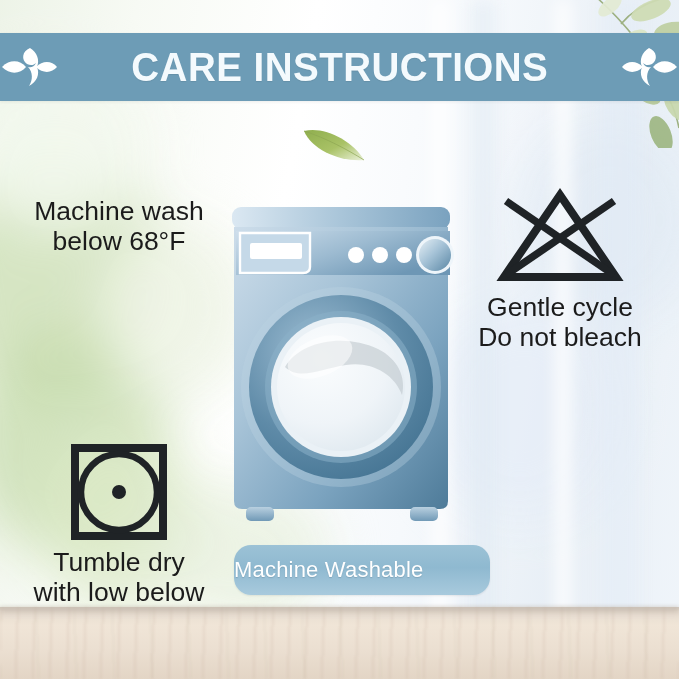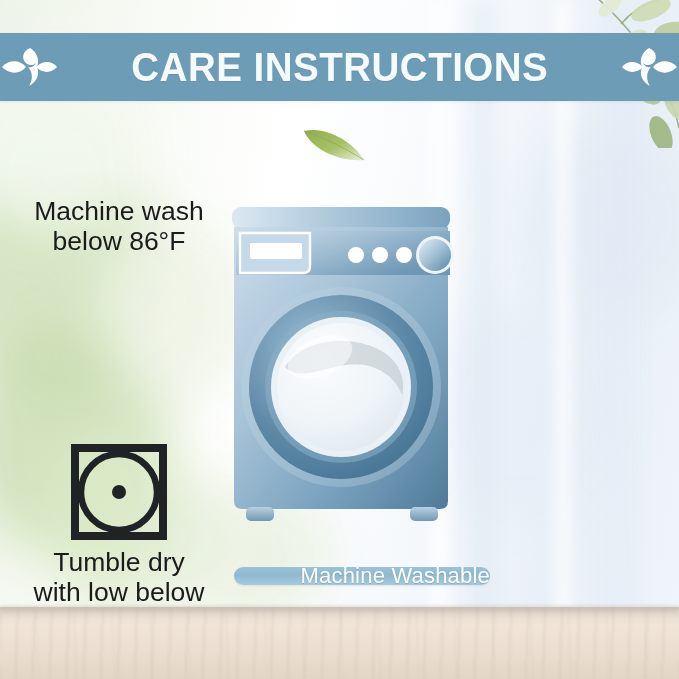--- a/index.html
+++ b/index.html
@@ -181,28 +181,27 @@
     width: 226px;
     height: 330px;
   }
 
   
   .pill {
     position: absolute;
     left: 234px;
     top: 545px;
     width: 256px;
-    height: 18px;
+    height: 50px;
     border-radius: 17px;
     background: linear-gradient(180deg, #9cc2d6 0%, #8fb9d0 45%, #a8cadd 100%);
     display: flex;
     align-items: center;
-    justify-content: flex-end;
+    justify-content: flex-start;
     box-shadow: 0 1px 2px rgba(0,0,0,0.08);
-    margin-top: 22px;
   }
   .pill-label {
     color: #ffffff;
     font-size: 22px;
     letter-spacing: 0.2px;
     text-shadow: 0 1px 1px rgba(60,90,110,0.25);
     white-space: nowrap;
   }
 </style>
 </head>
@@ -279,23 +278,34 @@
       <g fill="#ffffff" transform="translate(58,0) scale(-1,1)">
         <path d="M2 21 C10 13 20 14 26 21 C20 28 10 29 2 21 Z"></path>
         <path d="M30 2 C22 5 21 14 27 18 C31 20 34 19 36 17 C34 21 31 22 28 21 C33 26 33 34 29 40 C37 36 40 28 37 21 C41 24 48 24 53 21 C48 18 41 18 37 21 C40 14 37 6 30 2 Z"></path>
         <path d="M36 21 C43 14 52 15 57 21 C52 27 43 28 36 21 Z"></path>
       </g>
     </svg>
   </div>
 
   <div class="cell cell-tl">
     <div class="caption">Machine wash
-below 86°F</div>
-  </div>
-
+below 68°F</div>
+  </div>
+
+  <div class="cell cell-tr">
+    <div class="icon-box">
+      <svg width="140" height="100" viewBox="0 0 140 100">
+        <path d="M70 8 L126 90 L14 90 Z" stroke="#1f2326" stroke-width="8" fill="none" stroke-linejoin="miter"></path>
+        <path d="M16 14 L124 88" stroke="#1f2326" stroke-width="7.5" stroke-linecap="butt"></path>
+        <path d="M124 14 L16 88" stroke="#1f2326" stroke-width="7.5" stroke-linecap="butt"></path>
+      </svg>
+    </div>
+    <div class="caption">Gentle cycle
+Do not bleach</div>
+  </div>
 
   <div class="cell cell-bl">
     <div class="icon-box">
       <svg width="100" height="100" viewBox="0 0 100 100">
         <rect x="6" y="6" width="88" height="88" stroke="#1f2326" stroke-width="8" fill="none"></rect>
         <circle cx="50" cy="50" r="38" stroke="#1f2326" stroke-width="6.5" fill="none"></circle>
         <circle cx="50" cy="50" r="7" fill="#1f2326"></circle>
       </svg>
     </div>
     <div class="caption">Tumble dry

